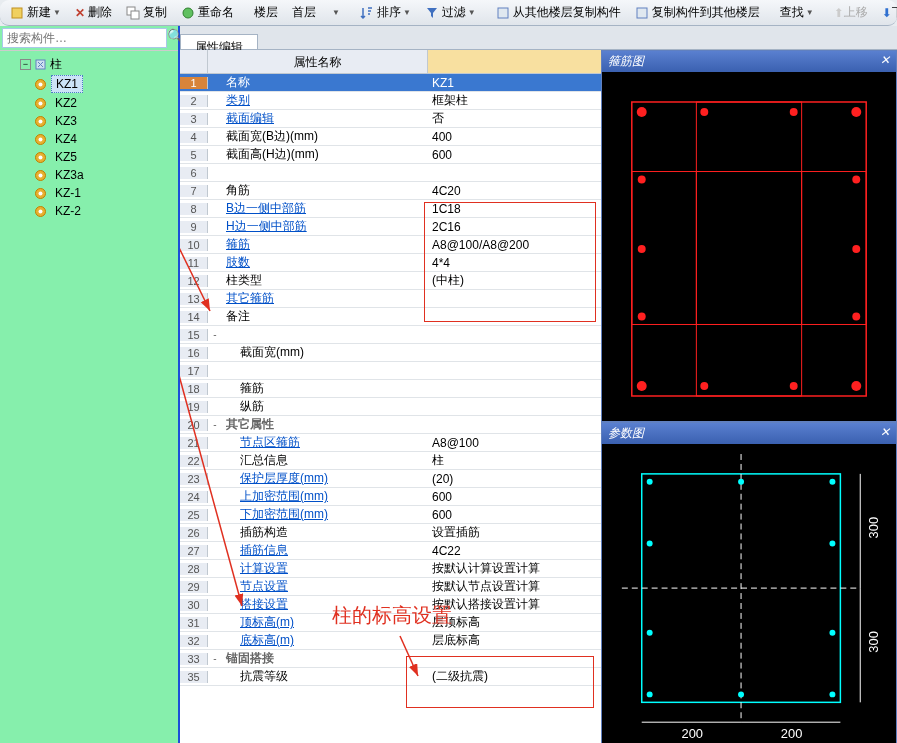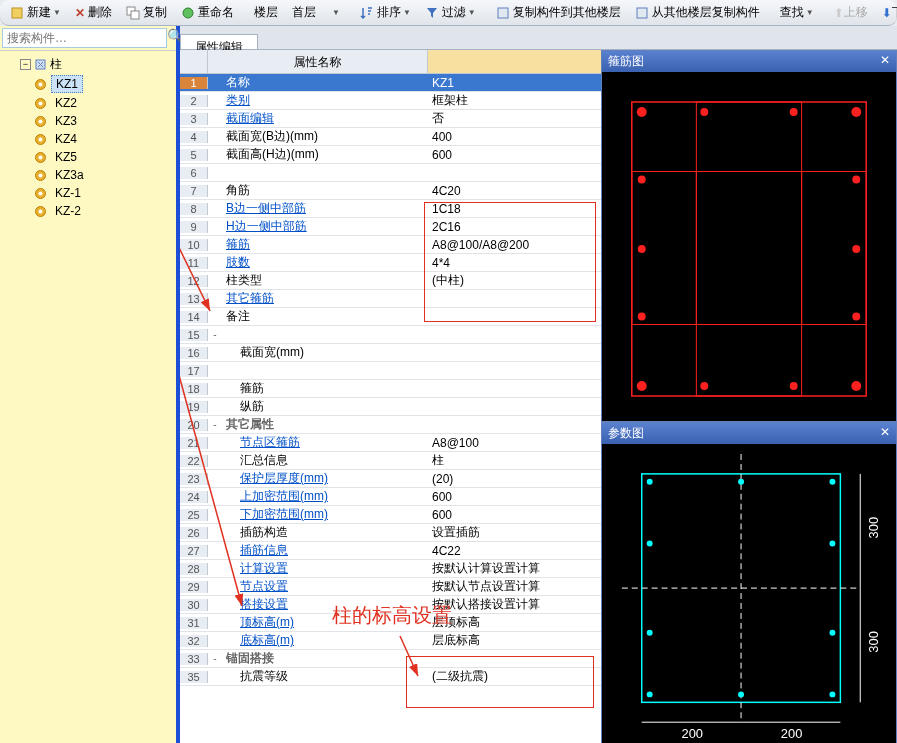--- a/index.html
+++ b/index.html
@@ -3,21 +3,21 @@
 <meta charset="utf-8">
 <style>
 * { box-sizing: border-box; margin: 0; padding: 0; }
 body { font-family: "Microsoft YaHei", SimSun, sans-serif; font-size: 12px; background: #e8ecf0; overflow: hidden; }
 .toolbar { display: flex; align-items: center; background: linear-gradient(#f5f7fa, #e0e5eb); border-bottom: 1px solid #a5b3c4; height: 26px; padding: 0 4px; gap: 2px; border-radius: 9px; }
 .tb-item { display: flex; align-items: center; padding: 2px 6px; cursor: pointer; white-space: nowrap; }
 .tb-ico { width: 14px; height: 14px; margin-right: 3px; display: inline-block; }
 .tb-sep { width: 1px; height: 20px; background: #a5b3c4; margin: 0 2px; }
 .dropdown-arrow { font-size: 8px; margin-left: 2px; color: #555; }
 .layout { display: flex; height: calc(100vh - 26px); }
-.sidebar { width: 180px; background: #fef9c3; border-right: 4px solid #1d4ed8; display: flex; flex-direction: column; }
+.sidebar { width: 180px; background: #86efac; border-right: 2px solid #1d4ed8; display: flex; flex-direction: column; }
 .search-row { display: flex; border-bottom: 1px solid #ccc; padding: 2px; }
 .search-input { flex: 1; border: 1px solid #a8c8e8; padding: 2px 4px; font-size: 12px; color: #888; }
 .search-btn { width: 20px; color: #3a78c0; font-size: 14px; text-align: center; cursor: pointer; }
 .tree { padding: 4px 2px; flex: 1; overflow: auto; }
 .tree-root { padding-left: 4px; }
 .tree-node { display: flex; align-items: center; padding: 1px 0 1px 14px; cursor: pointer; }
 .tree-toggle { width: 11px; height: 11px; border: 1px solid #888; font-size: 9px; text-align: center; line-height: 9px; margin-right: 3px; }
 .tree-label { padding: 1px 4px; }
 .tree-label.sel { background: #cce3f7; border: 1px dotted #4a80c0; }
 .tree-children { padding-left: 28px; }
@@ -37,21 +37,21 @@
 .grow.sel { background: #3a78d0; color: #fff; }
 .gnum { width: 28px; text-align: center; background: #e8ecf3; border-right: 1px solid #c0c8d0; font-size: 11px; color: #555; }
 .grow.sel .gnum { background: #d8843a; color: #fff; }
 .gexp { width: 14px; text-align: center; font-size: 10px; color: #666; }
 .gname { width: 206px; padding-left: 4px; white-space: nowrap; overflow: hidden; }
 .gname.lnk { color: #0050c8; text-decoration: underline; cursor: pointer; }
 .gname.hdr { color: #666; font-weight: bold; }
 .gval { flex: 1; padding-left: 4px; white-space: nowrap; overflow: hidden; }
 .indent1 { padding-left: 18px; }
 .diagram-panel { position: absolute; right: 0; width: 296px; background: #000; border: 1px solid #6080c0; }
-.diagram-title { background: linear-gradient(#5a80d0, #3a60b0); color: #fff; padding: 2px 6px; font-size: 12px; display: flex; justify-content: space-between; }
+.diagram-title { background: linear-gradient(#5a80d0, #3a60b0); color: #fff; padding: 2px 6px; font-size: 12px; display: flex; justify-content: space-between; font-style: italic; }
 .dp1 { top: 24px; height: 372px; }
 .dp2 { top: 396px; height: 340px; }
 .diagram-canvas { width: 100%; height: calc(100% - 18px); position: relative; }
 .annotation { position: absolute; pointer-events: none; }
 .ann-text { color: #e03020; font-size: 20px; font-family: SimSun; }
 .red-box { position: absolute; border: 1px solid #e03020; pointer-events: none; }
 .disabled { color: #aaa; }
 </style>
 </head>
 <body>
@@ -104,27 +104,27 @@
         <path d="M2 2 L12 2 L8 7 L8 12 L6 10 L6 7 Z" fill="#4070c0"></path>
       </svg>
       <span>过滤</span>
       <span class="dropdown-arrow">▼</span>
     </div>
   <div class="tb-sep"></div>
   <div class="tb-item">
       <svg class="tb-ico">
         <rect x="2" y="2" width="10" height="10" fill="#e0e8f0" stroke="#6080c0"></rect>
       </svg>
+      <span>从其他楼层复制构件</span>
+    </div>
+  <div class="tb-item">
+      <svg class="tb-ico">
+        <rect x="2" y="2" width="10" height="10" fill="#e0e8f0" stroke="#6080c0"></rect>
+      </svg>
       <span>复制构件到其他楼层</span>
-    </div>
-  <div class="tb-item">
-      <svg class="tb-ico">
-        <rect x="2" y="2" width="10" height="10" fill="#e0e8f0" stroke="#6080c0"></rect>
-      </svg>
-      <span>从其他楼层复制构件</span>
     </div>
   <div class="tb-sep"></div>
   <div class="tb-item">
       <span>查找</span>
       <span class="dropdown-arrow">▼</span>
     </div>
   <div class="tb-sep"></div>
   <div class="tb-item disabled">
       <span style="color:#ccc">⬆</span>
       <span>上移</span>

